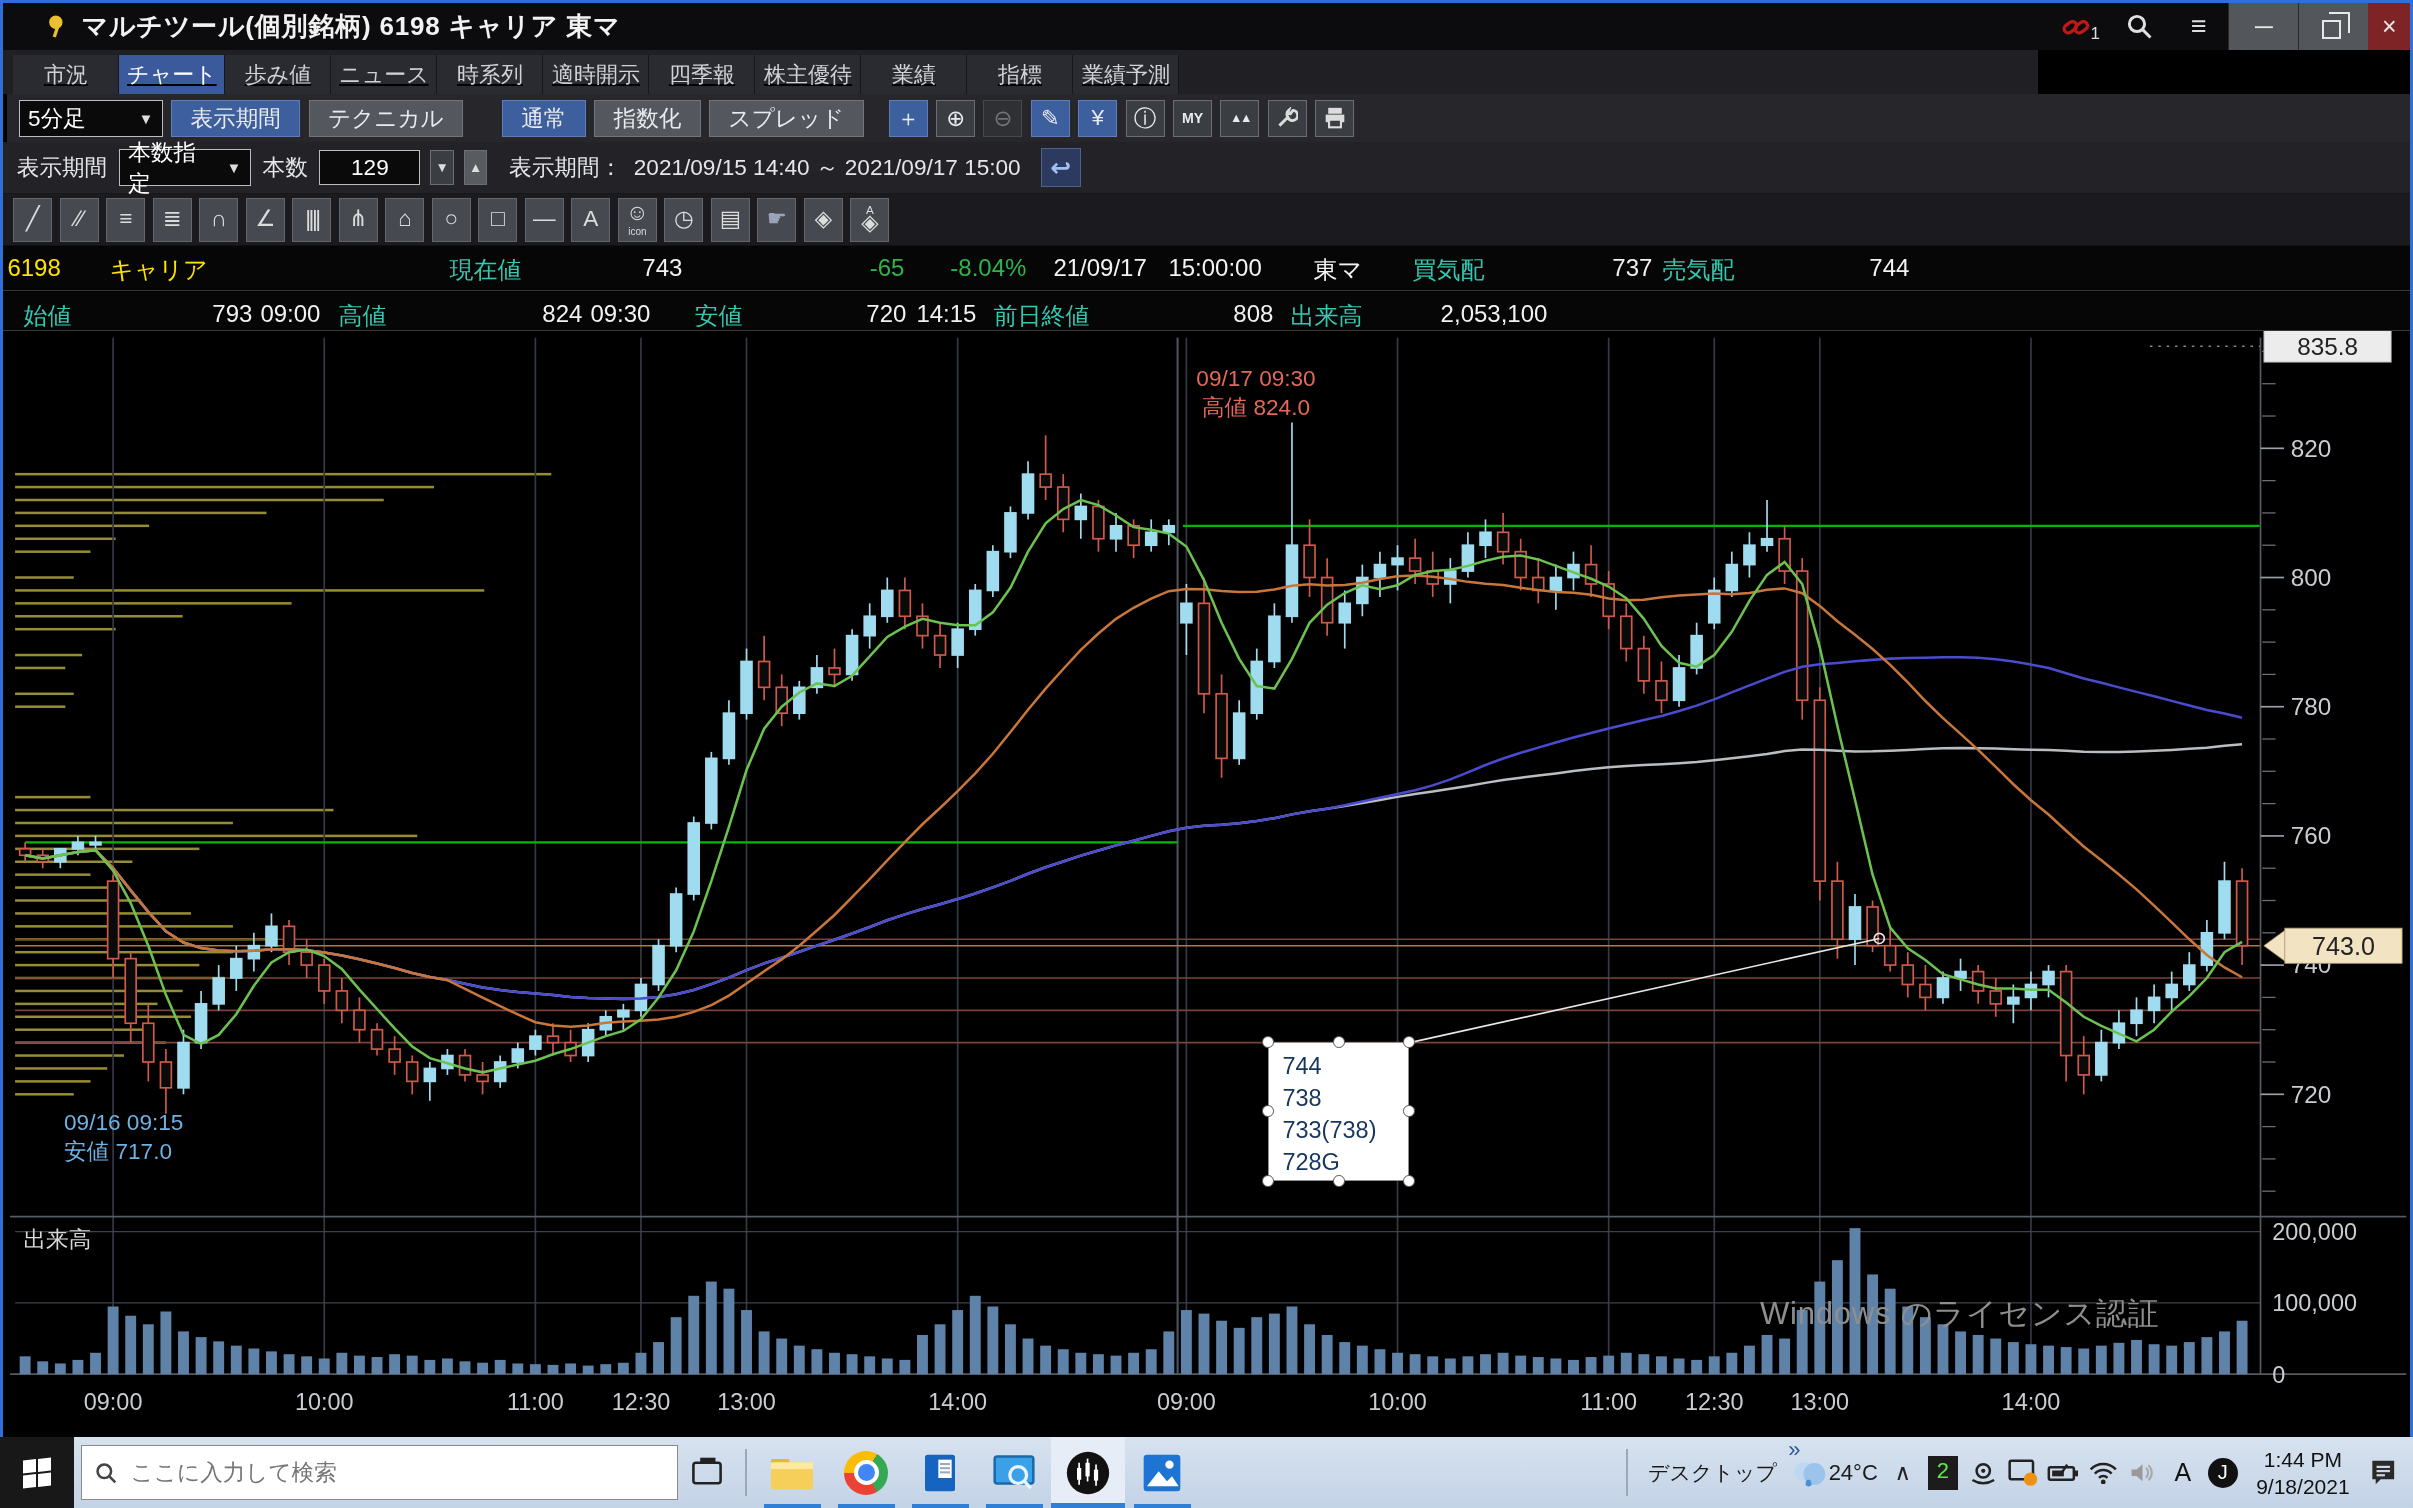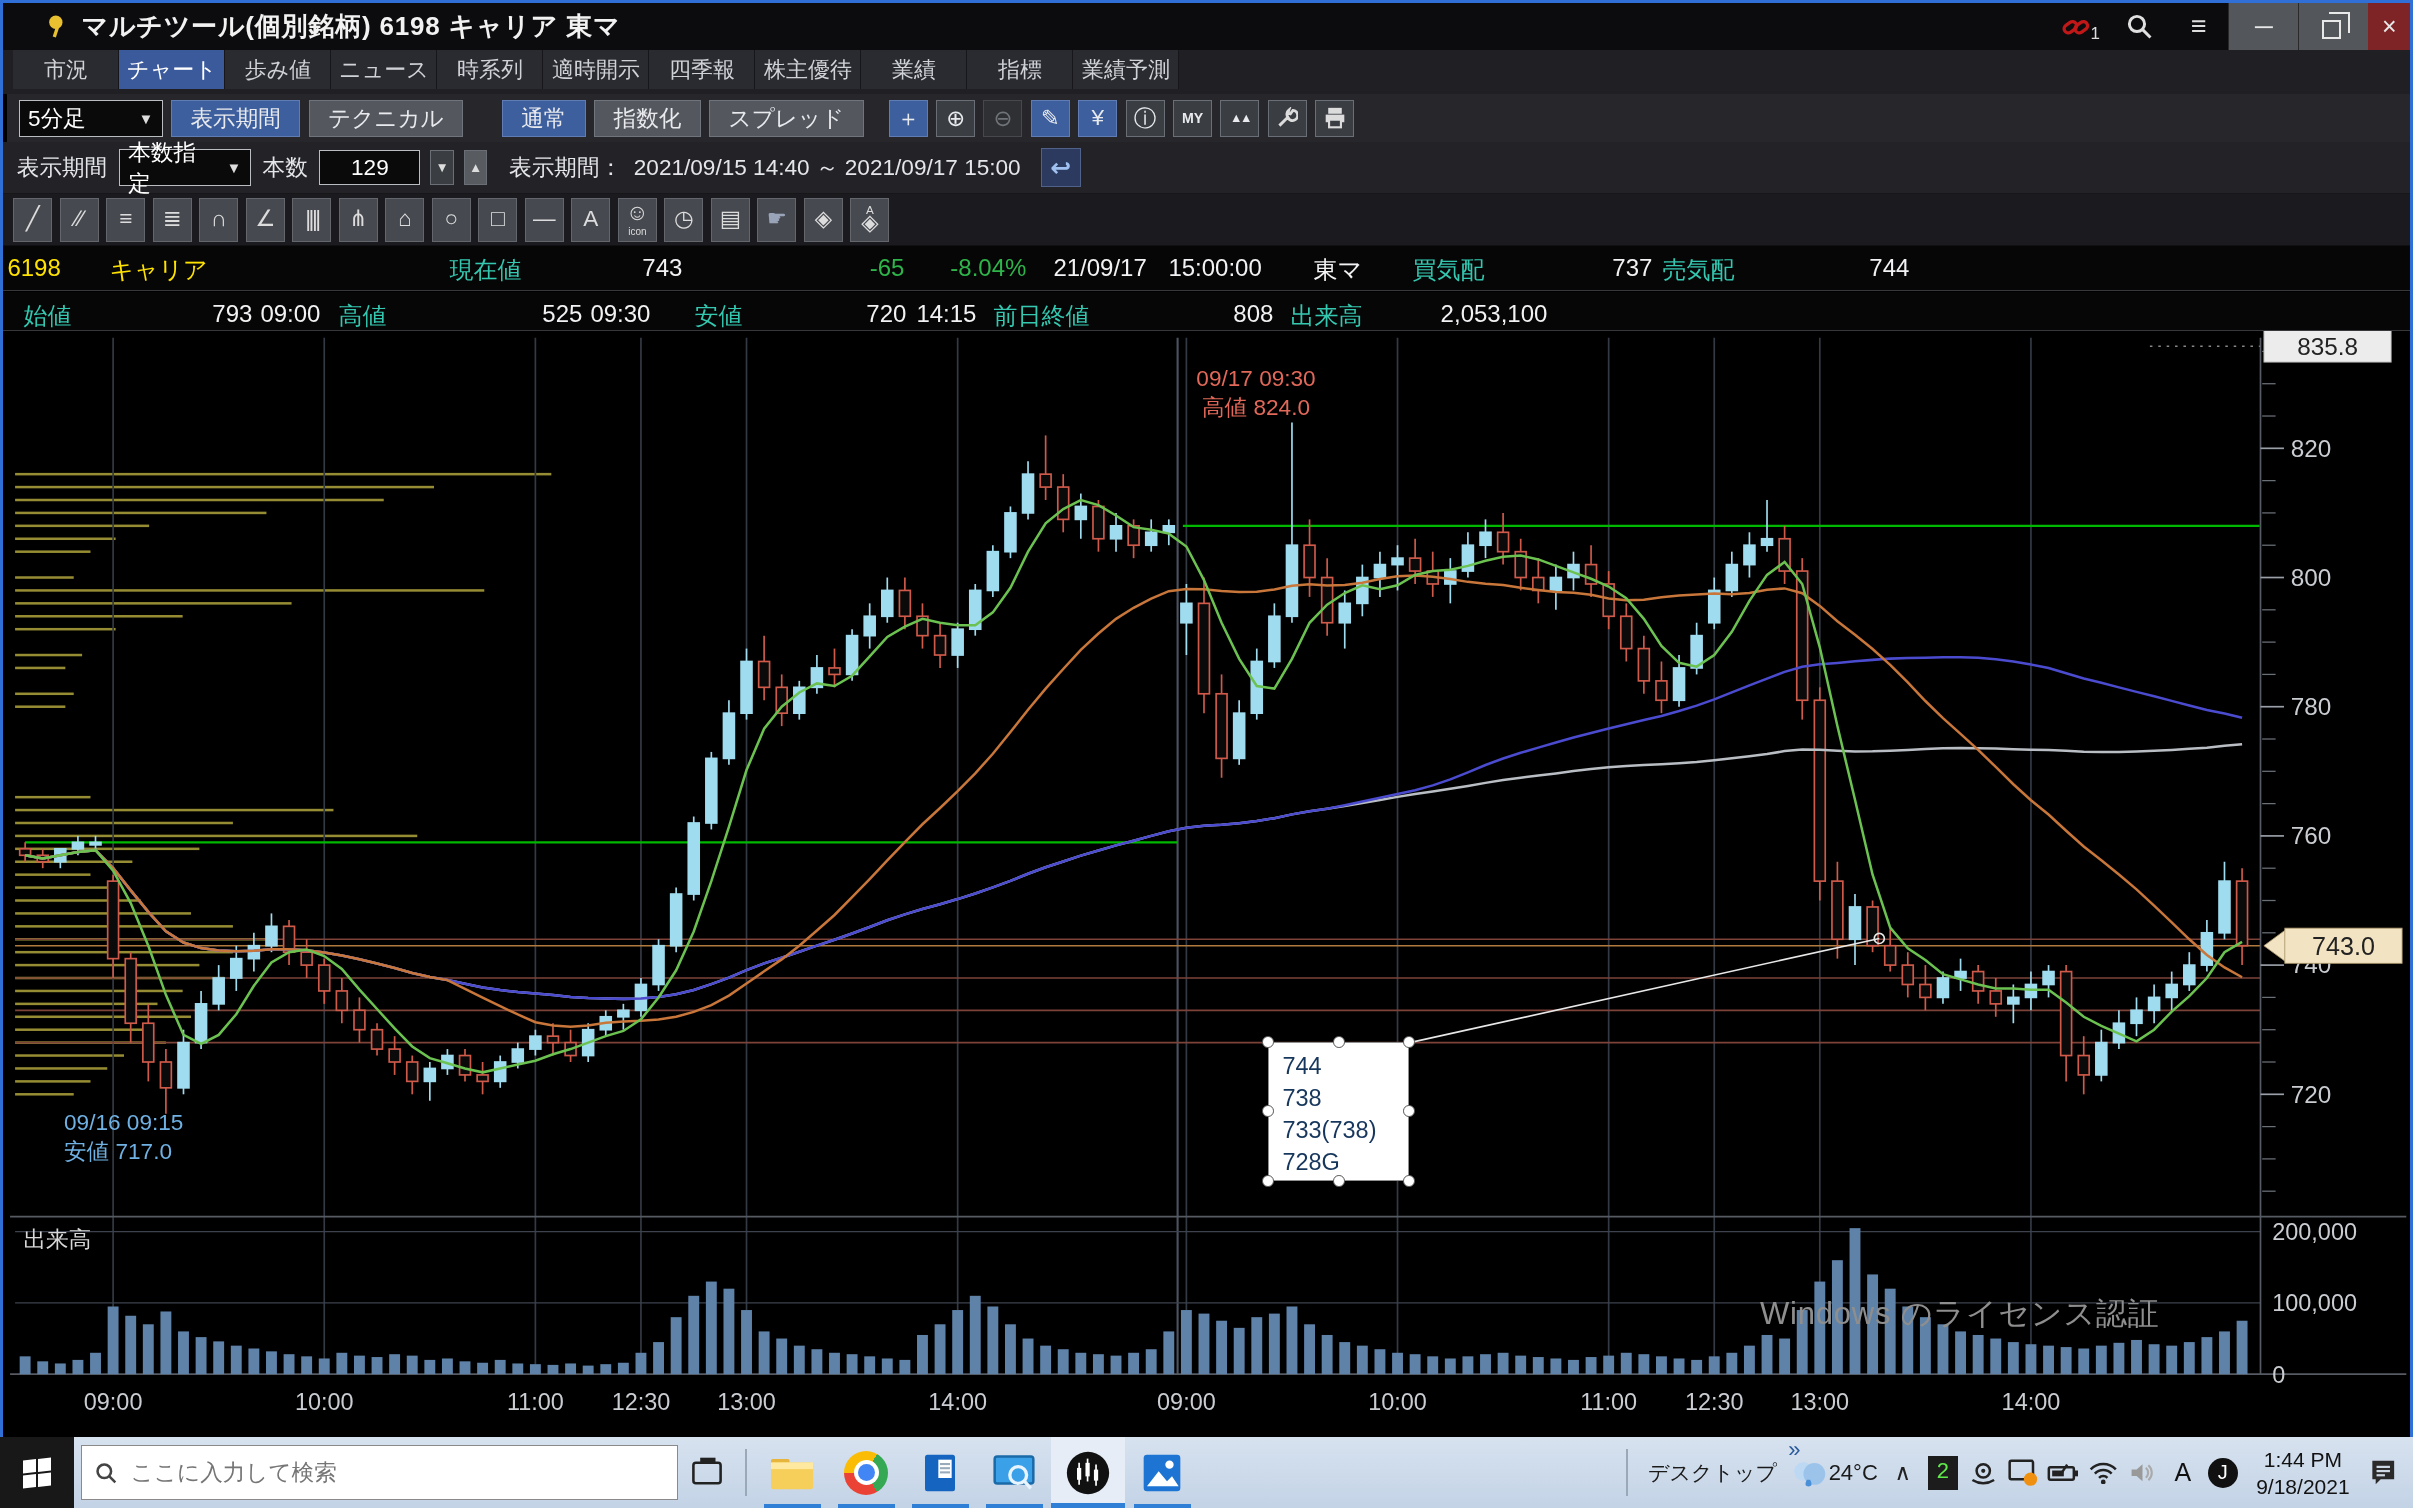--- a/index.html
+++ b/index.html
@@ -15,21 +15,21 @@
   .tb-right{margin-left:auto;display:flex;align-items:center;height:100%;}
   .tb-ic{width:59px;height:100%;display:flex;align-items:center;justify-content:center;color:#ddd;font-size:27px;}
   .link-sub{color:#ddd;font-size:17px;margin-top:15px;}
   .winbtn{width:70px;height:100%;display:flex;align-items:center;justify-content:center;color:#e8e8e8;font-size:25px;}
   .winbtn.min,.winbtn.max{background:#53565a;border-left:1.7px solid #2a2a2a;}
   .winbtn.close{background:#7e2326;width:42px;}
   .restore-glyph{width:18.4px;height:18.4px;border:2.5px solid #e8e8e8;position:relative;margin-top:5px;margin-right:5px;}
   .restore-glyph::before{content:"";position:absolute;left:5px;top:-10px;width:18.4px;height:18.4px;border:2.5px solid #e8e8e8;border-left:none;border-bottom:none;}
 
   
-  .tabs{position:absolute;left:3.4px;top:50px;width:2407px;height:44px;background:#1f1f24;display:flex;align-items:flex-start;padding-left:10px;}
+  .tabs{position:absolute;left:3.4px;top:50px;width:2035px;height:44px;background:#1f1f24;display:flex;align-items:flex-end;padding-left:10px;text-decoration:underline;}
   .tab{width:106px;height:39px;line-height:39px;text-align:center;color:#cfd2d6;font-size:22px;background:#2a2a31;border-right:1.7px solid #17171b;}
   .tab.selected{background:#3b5a9c;color:#fff;}
 
   
   .toolbar1{position:absolute;left:7px;top:94px;width:2407px;height:49px;background:#26262b;display:flex;align-items:center;gap:8.4px;padding-left:11.7px;border-bottom:1.7px solid #1a1a1e;}
   .select-box{height:37px;background:#0a0a0a;border:1.7px solid #b9bcc1;color:#fff;font-size:22.6px;display:flex;align-items:center;padding:0 8.4px;}
   .select-box .arr{margin-left:auto;font-size:15px;color:#ddd;padding-left:13.4px;}
   .tbtn{height:37px;padding:0 18.4px;font-size:22.6px;color:#e8eaee;display:flex;align-items:center;justify-content:center;border:1.7px solid #70747c;}
   .tbtn.blue{background:#3d5f9e;border-color:#5f7cb4;}
   .tbtn.gray{background:#54575e;}
@@ -278,21 +278,21 @@
     <span class="wht rnum" style="left:1540px;width:109px;">737</span>
     <span class="teal" style="left:1659px;">売気配</span>
     <span class="wht rnum" style="left:1797px;width:109px;">744</span>
   </div>
 
   <div class="inforow row2">
     <span class="teal" style="left:20px;">始値</span>
     <span class="wht rnum" style="left:140px;width:109px;">793</span>
     <span class="wht" style="left:257px;">09:00</span>
     <span class="teal" style="left:335px;">高値</span>
-    <span class="wht rnum" style="left:470px;width:109px;">525</span>
+    <span class="wht rnum" style="left:470px;width:109px;">824</span>
     <span class="wht" style="left:587px;">09:30</span>
     <span class="teal" style="left:691px;">安値</span>
     <span class="wht rnum" style="left:794px;width:109px;">720</span>
     <span class="wht" style="left:913px;">14:15</span>
     <span class="teal" style="left:990px;">前日終値</span>
     <span class="wht rnum" style="left:1161px;width:109px;">808</span>
     <span class="teal" style="left:1287px;">出来高</span>
     <span class="wht rnum" style="left:1368px;width:176px;">2,053,100</span>
   </div>
 

